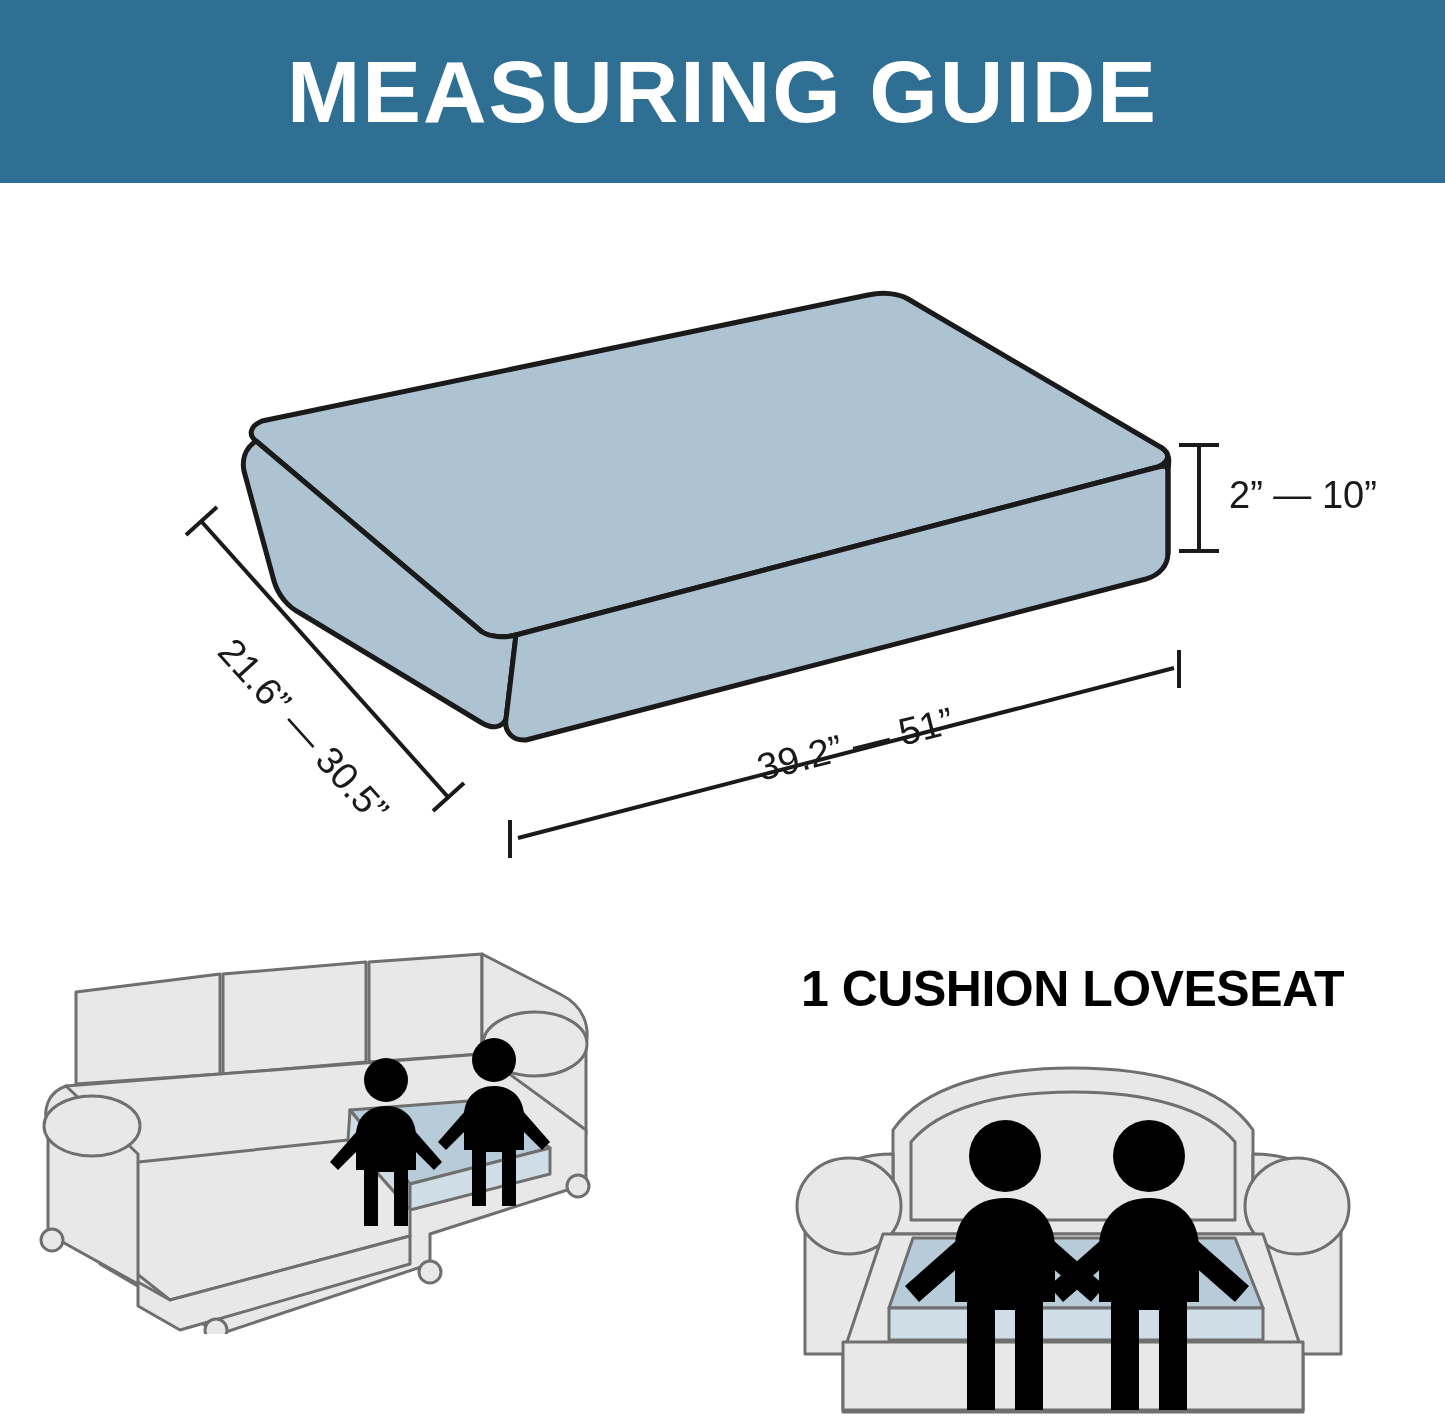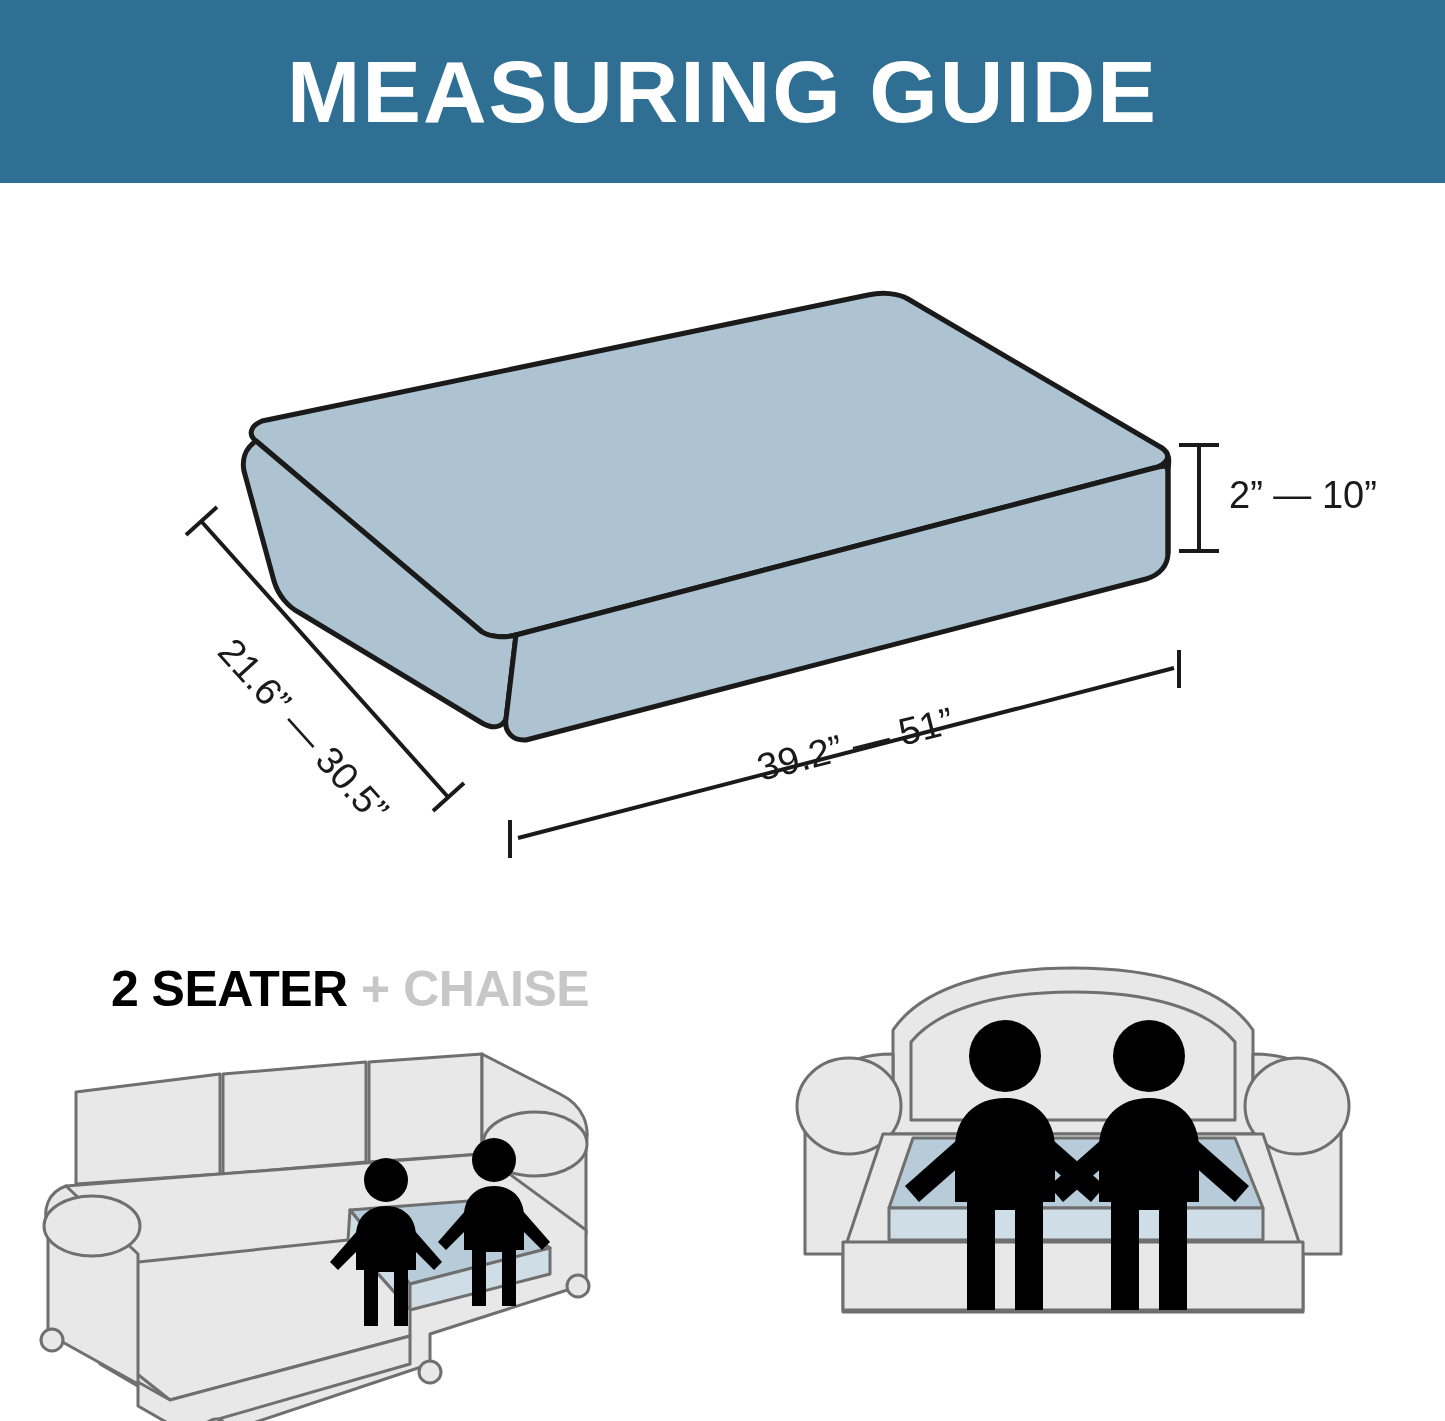--- a/index.html
+++ b/index.html
@@ -140,25 +140,20 @@
       <line x1="502" y1="655" x2="1158" y2="485" stroke="#1a1a1a" stroke-width="4"></line>
       <line x1="494" y1="637" x2="494" y2="675" stroke="#1a1a1a" stroke-width="4"></line>
       <line x1="1163" y1="467" x2="1163" y2="505" stroke="#1a1a1a" stroke-width="4"></line>
       <text x="745" y="598" font-family="Liberation Sans, sans-serif" font-size="38" fill="#1a1a1a" transform="rotate(-14 745 598)">39.2” — 51”</text>
     </svg>
   </div>
 
   <div class="bottom-area">
 
     <div class="panel panel-left">
-      <div class="panel-title">
-        <span>2 SEATER</span>
-        <span class="muted">+</span>
-        <span class="muted">CHAISE</span>
-      </div>
       <div class="panel-figure">
         <svg width="640" height="400" viewBox="0 0 640 400">
           <g stroke="#6f6f6f" stroke-width="3" stroke-linejoin="round">
 
             <path d="M 46 58 L 190 40 L 190 140 L 46 150 Z" fill="#e8e8e8"></path>
             <path d="M 193 40 L 336 28 L 336 128 L 193 140 Z" fill="#e8e8e8"></path>
             <path d="M 339 28 L 452 20 L 452 120 L 339 128 Z" fill="#e8e8e8"></path>
 
             <path d="M 452 20 L 530 60 C 554 72 560 92 556 112 L 556 200 L 452 196 Z" fill="#e8e8e8"></path>
             <ellipse cx="505" cy="110" rx="52" ry="32" fill="#e8e8e8"></ellipse>
@@ -194,20 +189,23 @@
             <circle cx="464" cy="126" r="22"></circle>
             <path d="M 464 152 C 482 152 494 164 494 182 L 494 216 L 486 216 L 486 272 L 472 272 L 472 218 L 456 218 L 456 272 L 442 272 L 442 216 L 434 216 L 434 182 C 434 164 446 152 464 152 Z"></path>
             <path d="M 436 176 L 408 208 L 416 216 L 444 188 Z"></path>
             <path d="M 492 176 L 520 208 L 512 216 L 484 188 Z"></path>
           </g>
         </svg>
       </div>
     </div>
 
     <div class="panel panel-right">
+      <div class="panel-title">
+        <span>1 CUSHION LOVESEAT</span>
+      </div>
       <div class="panel-figure">
         <svg width="660" height="400" viewBox="0 0 660 400">
           <g stroke="#6f6f6f" stroke-width="3" stroke-linejoin="round">
 
             <path d="M 150 96 C 180 52 250 34 330 34 C 410 34 480 52 510 96 L 510 200 L 150 200 Z" fill="#e8e8e8"></path>
             <path d="M 168 108 C 196 74 256 58 330 58 C 404 58 464 74 492 108 L 492 186 L 168 186 Z" fill="#e8e8e8"></path>
 
             <path d="M 150 120 C 96 120 62 150 62 196 L 62 320 L 150 320 Z" fill="#e8e8e8"></path>
             <ellipse cx="106" cy="172" rx="52" ry="48" fill="#e8e8e8"></ellipse>
             <path d="M 510 120 C 564 120 598 150 598 196 L 598 320 L 510 320 Z" fill="#e8e8e8"></path>

